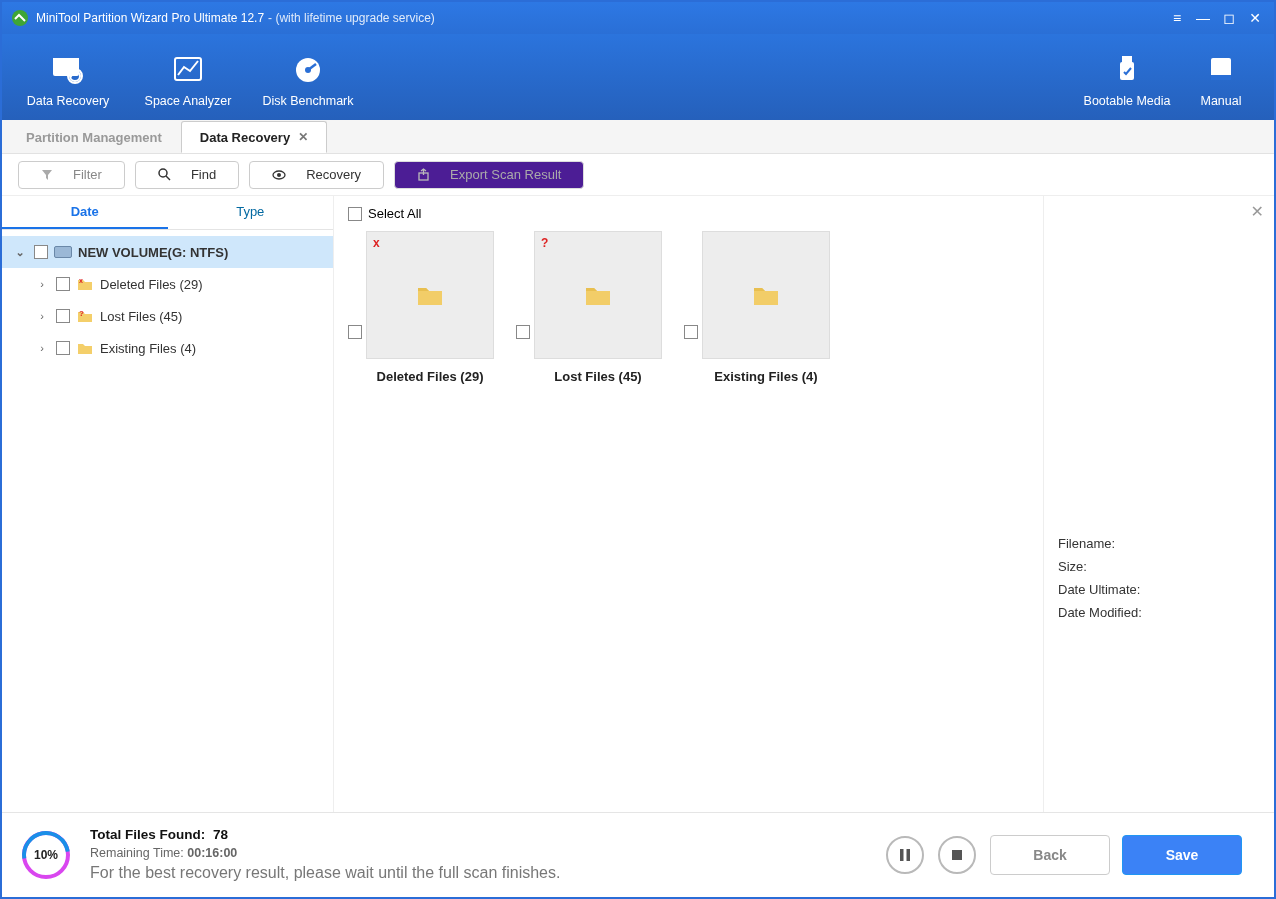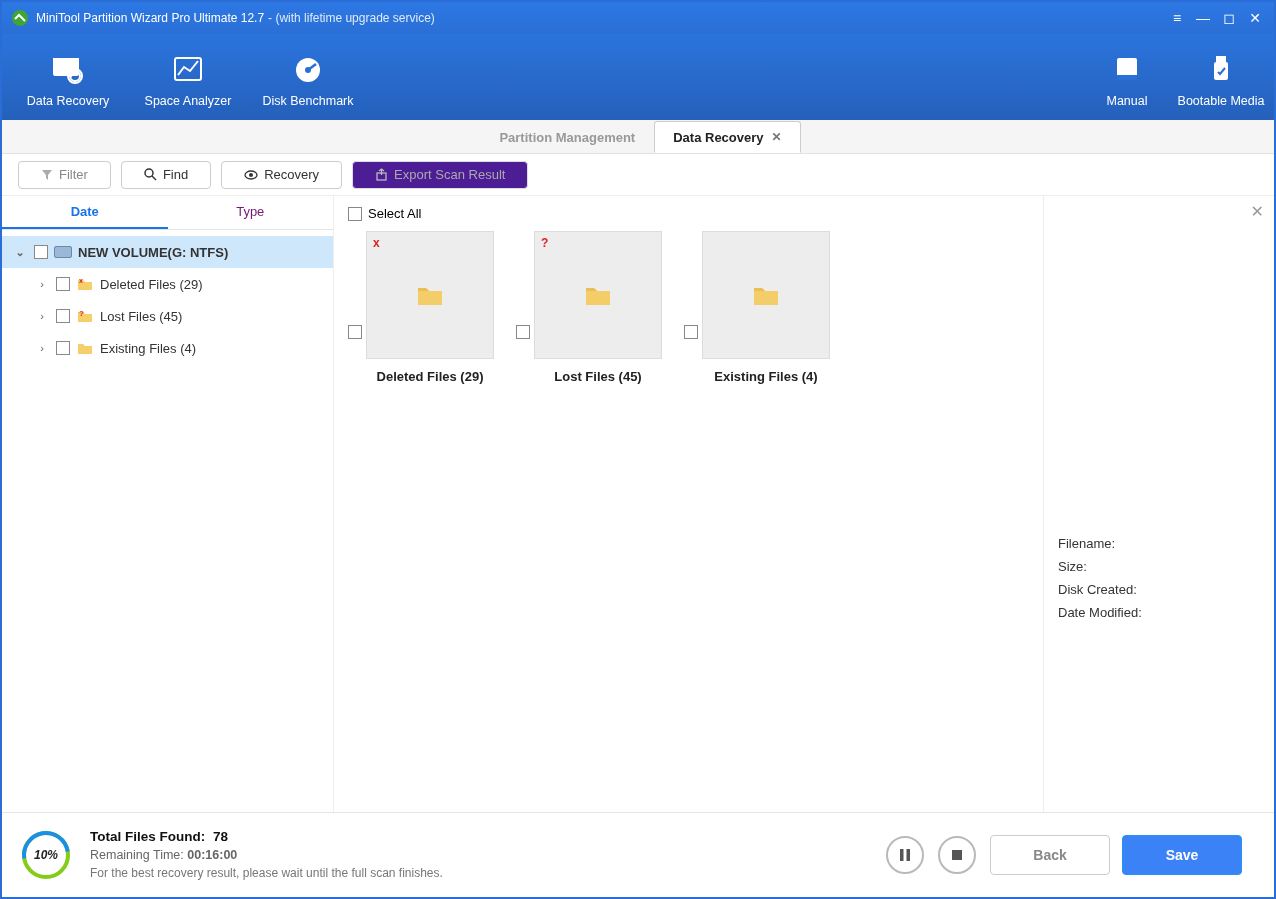--- a/index.html
+++ b/index.html
@@ -14,37 +14,37 @@
 .titlebar .winbtn { width: 22px; height: 22px; display: inline-flex; align-items: center; justify-content: center; margin-left: 4px; cursor: pointer; font-size: 14px; }
 
 
 .ribbon { height: 86px; background: linear-gradient(to bottom, #2b74dd, #2560bb); display: flex; align-items: center; padding: 0 6px; color: #fff; }
 .ribbon .tool { width: 120px; text-align: center; font-size: 12.5px; cursor: pointer; padding-top: 4px; }
 .ribbon .tool .ticon { height: 38px; display: flex; align-items: center; justify-content: center; margin-bottom: 6px; }
 .ribbon .rspacer { flex: 1; }
 .ribbon .tool.small { width: 94px; }
 
 
-.tabsrow { height: 34px; background: #f5f5f5; border-bottom: 1px solid #e2e2e2; display: flex; align-items: flex-end; padding-left: 5px; justify-content: center; }
+.tabsrow { height: 34px; background: #f5f5f5; border-bottom: 1px solid #e2e2e2; display: flex; align-items: flex-end; padding-left: 5px; }
 .tabsrow .tab { height: 32px; padding: 0 18px; display: flex; align-items: center; font-size: 13px; color: #666; border: 1px solid transparent; cursor: pointer; position: relative; }
 .tabsrow .tab.active { background: #fff; border: 1px solid #ccc; border-bottom: 1px solid #fff; font-weight: 700; color: #222; border-radius: 3px 3px 0 0; }
 .tabsrow .tab .close { margin-left: 8px; font-size: 12px; color: #777; }
 .tabsrow .tab.inactive { font-weight: 700; color: #999; }
 
 
 .actionbar { height: 42px; display: flex; align-items: center; padding: 6px 16px; gap: 10px; border-bottom: 1px solid #eee; }
-.actionbar .btn { height: 28px; border: 1px solid #ccc; border-radius: 4px; background: #fff; display: inline-flex; align-items: center; justify-content: center; gap: 6px; font-size: 13px; color: #333; cursor: pointer; padding: 0 22px; }
+.actionbar .btn { height: 28px; border: 1px solid #ccc; border-radius: 4px; background: #fff; display: inline-flex; align-items: center; justify-content: center; gap: 20px; font-size: 13px; color: #333; cursor: pointer; padding: 0 22px; }
 .actionbar .btn.filter { color: #888; }
 .actionbar .btn.disabled { color: #aaa; border-color: #ddd; cursor: default; background: #4c1d95; }
 
 
 .main { display: flex; height: 616px; }
 .sidebar { width: 332px; border-right: 1px solid #eee; display: flex; flex-direction: column; }
 .subtabs { height: 34px; display: flex; border-bottom: 1px solid #e4e4e4; }
-.subtabs .st { flex: 1; text-align: center; line-height: 32px; font-size: 13px; color: #701a75; cursor: pointer; }
+.subtabs .st { flex: 1; text-align: center; line-height: 32px; font-size: 13px; color: #0369a1; cursor: pointer; }
 .subtabs .st.active { color: #1a73e8; font-weight: 700; border-bottom: 2px solid #1a73e8; }
 
 .tree { padding: 6px 0; font-size: 13px; color: #333; }
 .tree .row { display: flex; align-items: center; height: 32px; cursor: pointer; padding-left: 10px; }
 .tree .row.sel { background: #cfe7fb; font-weight: 700; }
 .tree .row .chev { width: 16px; text-align: center; color: #666; font-size: 11px; }
 .tree .row .cb { width: 14px; height: 14px; border: 1px solid #888; margin: 0 6px; background: #fff; }
 .tree .row .ic { width: 18px; height: 16px; margin-right: 6px; display: inline-flex; align-items: center; justify-content: center; }
 .tree .child { padding-left: 22px; }
 
@@ -62,29 +62,29 @@
 .card .badge.q { color: #d22; }
 .cardlabel { font-size: 13px; font-weight: 700; margin-top: 10px; color: #222; }
 
 .details { width: 230px; padding: 14px; font-size: 13px; color: #333; position: relative; }
 .details .xbtn { position: absolute; top: 6px; right: 10px; color: #999; cursor: pointer; font-size: 16px; }
 .details .field { margin-bottom: 8px; }
 .details .fieldarea { margin-top: 326px; }
 
 
 .footer { height: 84px; border-top: 1px solid #e5e5e5; display: flex; align-items: center; padding: 0 20px; }
-.progress { width: 48px; height: 48px; border-radius: 50%; border: 4px solid #84cc16; position: relative; margin-right: 20px; font-style: italic; }
+.progress { width: 48px; height: 48px; border-radius: 50%; border: 4px solid #d946ef; position: relative; margin-right: 20px; }
 .progress::before { content: ""; position: absolute; inset: -4px; border-radius: 50%; border: 4px solid transparent; border-top-color: #1a8fe8; border-right-color: #1a8fe8; transform: rotate(-54deg); }
 .progress .pct { position: absolute; inset: 0; display: flex; align-items: center; justify-content: center; font-size: 12px; font-weight: 700; color: #222; }
 .finfo { font-size: 12.5px; color: #444; }
 .finfo .row1 { font-weight: 700; margin-bottom: 4px; color: #111; font-size: 13.5px; }
 .finfo .row1 .val { margin-left: 4px; }
 .finfo .row2 { color: #666; margin-bottom: 4px; }
 .finfo .row2 .val { font-weight: 700; }
-.finfo .row3 { color: #777; font-size: 12px; }
+.finfo .row3 { color: #777; font-size: 16px; }
 .footer .fsp { flex: 1; }
 .circbtn { width: 38px; height: 38px; border-radius: 50%; border: 2px solid #b9b9b9; display: inline-flex; align-items: center; justify-content: center; margin-right: 14px; cursor: pointer; color: #555; background: #fff; }
 .bigbtn { width: 120px; height: 40px; border-radius: 4px; border: 1px solid #ccc; background: #fff; color: #888; font-size: 14px; font-weight: 600; cursor: pointer; margin-right: 12px; }
 .bigbtn.primary { background: #3b82f6; border-color: #2096f3; color: #fff; }
 
 
 .fold { width: 28px; height: 24px; }
 .fold.sm { width: 16px; height: 14px; }
 .drive { width: 18px; height: 12px; background: #9bb8d6; border-radius: 2px; border: 1px solid #6a88a8; }
 </style>
@@ -135,36 +135,36 @@
           <circle cx="16" cy="16" r="12" fill="#fff"></circle>
           <circle cx="16" cy="16" r="3" fill="#2a6fd6"></circle>
           <path d="M16 16 L24 10" stroke="#2a6fd6" stroke-width="2.5"></path>
         </svg>
     </div>
     <div>Disk Benchmark</div>
   </div>
   <div class="rspacer"></div>
   <div class="tool small">
     <div class="ticon">
-      <svg width="26" height="28" viewBox="0 0 26 28">
-          <rect x="3" y="3" width="20" height="22" rx="2" fill="#fff"></rect>
-          <rect x="3" y="20" width="20" height="5" fill="#2a6fd6"></rect>
-        </svg>
-    </div>
-    <div>Manual</div>
-  </div>
-  <div class="tool small">
-    <div class="ticon">
       <svg width="20" height="30" viewBox="0 0 20 30">
           <rect x="5" y="2" width="10" height="6" fill="#fff"></rect>
           <rect x="3" y="8" width="14" height="18" rx="2" fill="#fff"></rect>
           <path d="M7 18 L9 20 L14 14" stroke="#2a6fd6" stroke-width="2" fill="none"></path>
         </svg>
     </div>
     <div>Bootable Media</div>
+  </div>
+  <div class="tool small">
+    <div class="ticon">
+      <svg width="26" height="28" viewBox="0 0 26 28">
+          <rect x="3" y="3" width="20" height="22" rx="2" fill="#fff"></rect>
+          <rect x="3" y="20" width="20" height="5" fill="#2a6fd6"></rect>
+        </svg>
+    </div>
+    <div>Manual</div>
   </div>
 </div>
 
 <div class="tabsrow">
   <div class="tab inactive">
     <span>Partition Management</span>
   </div>
   <div class="tab active">
     <span>Data Recovery</span>
     <span class="close">✕</span>
@@ -299,21 +299,21 @@
         </div>
       </div>
     </div>
   </div>
 
   <div class="details">
     <span class="xbtn">✕</span>
     <div class="fieldarea">
       <div class="field">Filename:</div>
       <div class="field">Size:</div>
-      <div class="field">Disk Created:</div>
+      <div class="field">Date Ultimate:</div>
       <div class="field">Date Modified:</div>
     </div>
   </div>
 </div>
 
 <div class="footer">
   <div class="progress">
     <div class="pct">10%</div>
   </div>
   <div class="finfo">

